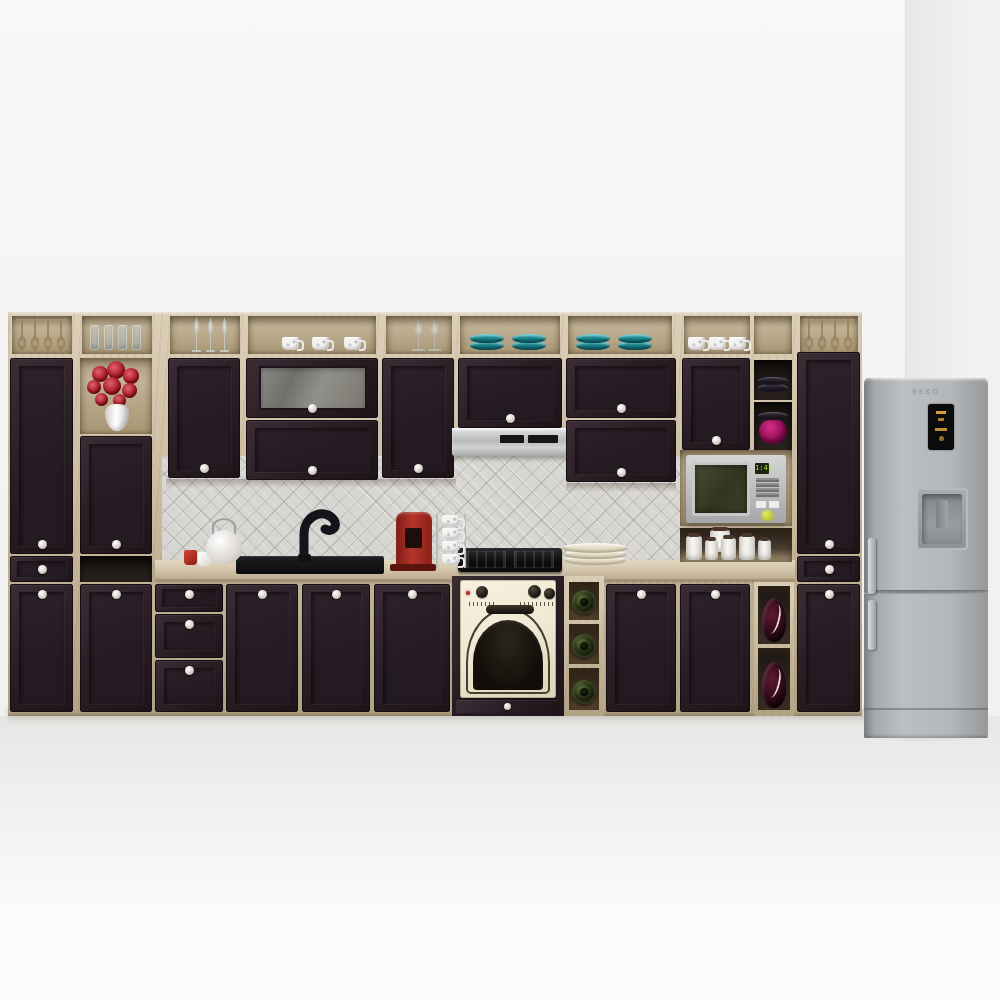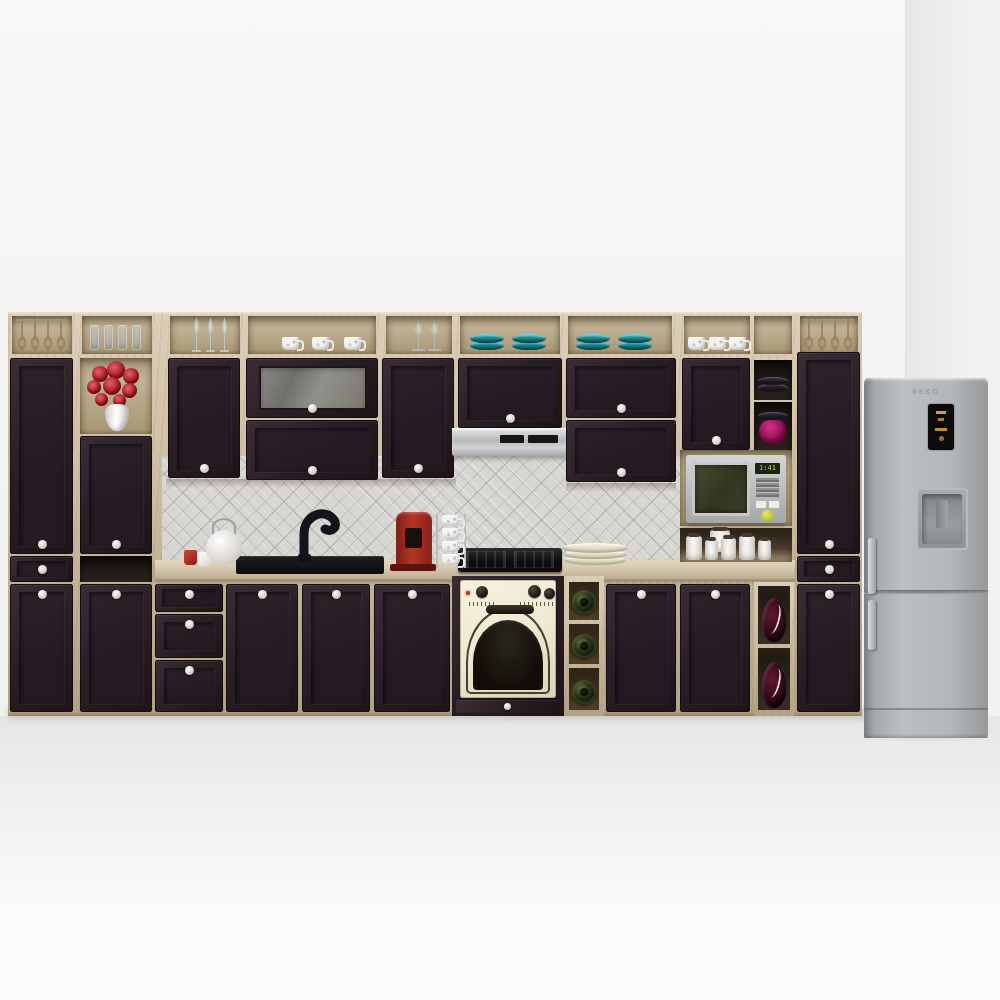--- a/index.html
+++ b/index.html
@@ -198,21 +198,21 @@
     <div class="dplate" style="left:4px;top:17px"></div>
   </div>
   <div class="a nichedark" style="left:754px;top:402px;width:38px;height:48px">
     <div class="mbowl" style="left:5px;top:18px;width:28px;height:24px"></div>
     <div class="dplate" style="left:4px;top:10px"></div>
   </div>
 
   <div class="a niche" style="left:680px;top:450px;width:112px;height:76px"></div>
   <div class="a" style="left:686px;top:455px;width:100px;height:68px;background:linear-gradient(180deg,#d4d6d5,#b8bab9 60%,#a5a7a6);border-radius:3px;box-shadow:0 3px 4px rgba(40,35,30,.4)">
     <div class="a" style="left:6px;top:7px;width:58px;height:54px;background:linear-gradient(125deg,#4a4b34,#34351f 55%,#3f402a);border:3px solid #c6c8c7;border-radius:3px;box-shadow:inset 0 0 6px rgba(0,0,0,.6)"></div>
-    <div class="a" style="left:69px;top:8px;width:25px;height:11px;background:#1d2412;border-radius:1px">
+    <div class="a" style="left:69px;top:8px;width:14px;height:11px;background:#1d2412;border-radius:1px">
         <div class="mwdisp">1:41</div>
       </div>
     <div class="a" style="left:70px;top:23px;width:23px;height:20px;background:repeating-linear-gradient(180deg,#8f9190 0 2px,#6f7170 2px 4px,rgba(0,0,0,0) 4px 5px)"></div>
     <div class="a" style="left:70px;top:46px;width:10px;height:7px;background:#eceeec;border-radius:1px"></div>
     <div class="a" style="left:83px;top:46px;width:10px;height:7px;background:#eceeec;border-radius:1px"></div>
     <div class="a" style="left:75px;top:55px;width:13px;height:11px;border-radius:50%;background:radial-gradient(circle at 38% 32%,#e4ea6a,#b7bd32 70%)"></div>
   </div>
 
   <div class="a niche" style="left:680px;top:528px;width:112px;height:34px;background:linear-gradient(180deg,#241c18,#4a3c30 60%,var(--wood-niche2))">
     <div class="can" style="left:30px;top:2px;width:20px;height:22px"></div>

